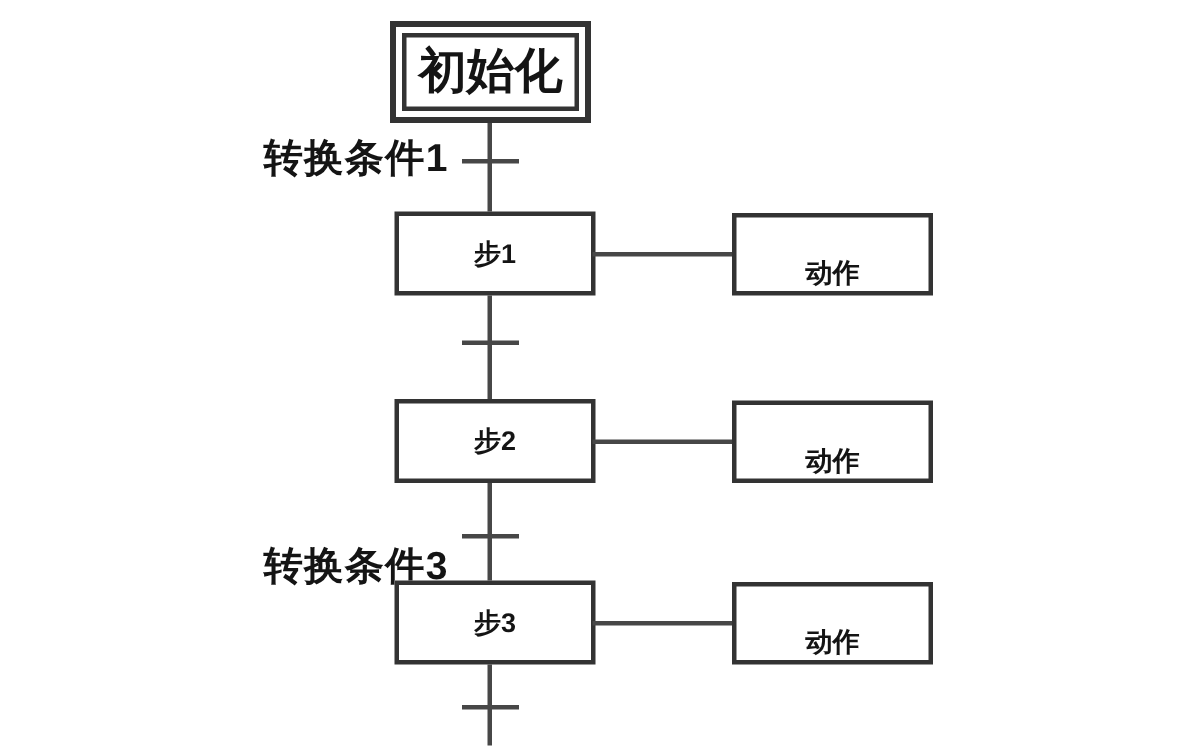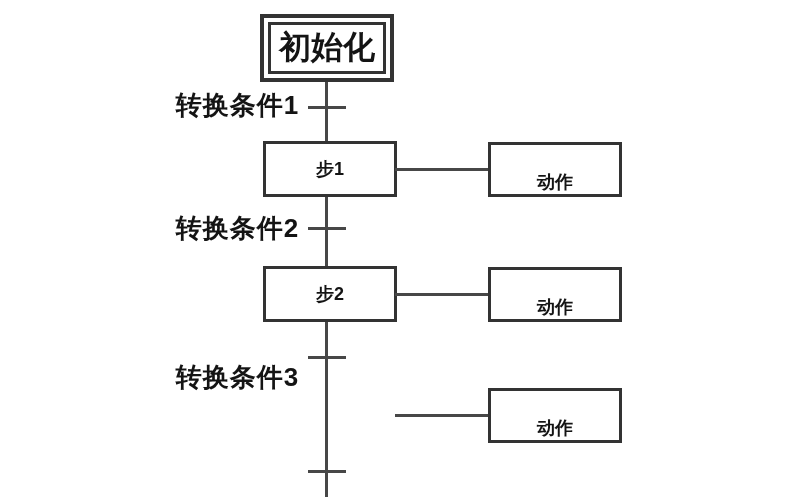--- a/index.html
+++ b/index.html
@@ -128,28 +128,30 @@
       <span>初始化</span>
     </div>
   </div>
 
   <div class="tick t1"></div>
   <div class="tick t2"></div>
   <div class="tick t3"></div>
   <div class="tick t4"></div>
 
   <div class="tlabel l1">转换条件1</div>
-  <div class="tlabel l2">转换条件2</div>
   <div class="tlabel l3">转换条件3</div>
 
   <div class="box step s1">
     <span>步1</span>
   </div>
   <div class="box step s2">
     <span>步2</span>
+  </div>
+  <div class="box step s3">
+    <span>步3</span>
   </div>
 
   <div class="connector c1"></div>
   <div class="connector c2"></div>
   <div class="connector c3"></div>
 
   <div class="box action a1">
     <span>动作</span>
   </div>
   <div class="box action a2">

